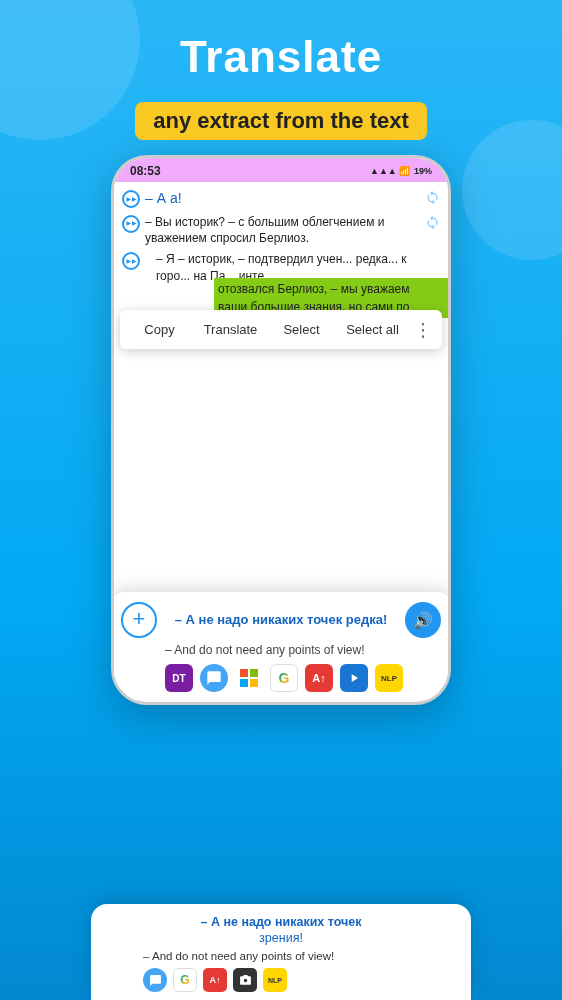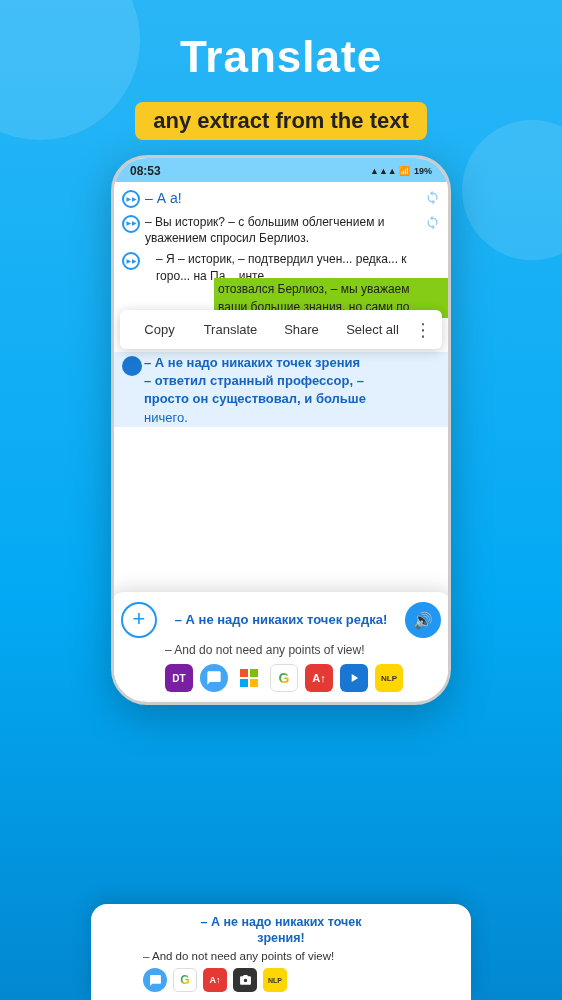--- a/index.html
+++ b/index.html
@@ -55,21 +55,21 @@
       position: relative;
       box-shadow: 0 8px 32px rgba(0,0,0,0.18);
     }
 
     
     .status-bar {
       display: flex;
       justify-content: space-between;
       align-items: center;
       padding: 6px 16px 4px;
-      background: #7dd3fc;
+      background: #f0abfc;
       font-size: 11px;
       font-weight: 600;
       color: #222;
       text-align: right;
     }
     .status-time { font-weight: 700; font-size: 12px; }
     .status-icons { display: flex; gap: 3px; align-items: center; font-size: 10px; }
 
     
     .reader-content {
@@ -213,37 +213,25 @@
       </div>
 
       <div style="position:absolute;top:96px;left:100px;right:0;font-size:12px;color:#222;line-height:1.5;background:#84cc16;padding:2px 4px;">
         <div>отозвался Берлиоз, – мы уважаем</div>
         <div>ваши большие знания, но сами по</div>
       </div>
 
       <div class="context-menu" style="position:absolute;top:128px;left:6px;right:6px;background:#fff;border-radius:6px;box-shadow:0 2px 12px rgba(0,0,0,0.2);display:flex;align-items:center;padding:8px 4px;z-index:20;">
         <span class="context-menu-item" style="flex:1;text-align:center;font-size:13px;font-weight:500;color:#333;cursor:pointer;">Copy</span>
         <span class="context-menu-item" style="flex:1;text-align:center;font-size:13px;font-weight:500;color:#333;cursor:pointer;">Translate</span>
-        <span class="context-menu-item" style="flex:1;text-align:center;font-size:13px;font-weight:500;color:#333;cursor:pointer;">Share</span>
+        <span class="context-menu-item" style="flex:1;text-align:center;font-size:13px;font-weight:500;color:#333;cursor:pointer;">Select</span>
         <span class="context-menu-item" style="flex:1;text-align:center;font-size:13px;font-weight:500;color:#333;cursor:pointer;">Select all</span>
         <span class="context-menu-more" style="font-size:18px;color:#555;padding:0 6px;cursor:pointer;">⋮</span>
       </div>
 
-      <div style="position:absolute;top:170px;left:0;right:0;background:rgba(33,150,243,0.13);z-index:5;padding:2px 8px 0;">
-        <div style="display:flex;align-items:flex-start;">
-
-          <div style="width:20px;height:20px;background:#1976d2;border-radius:50%;flex-shrink:0;margin-right:2px;margin-top:2px;"></div>
-          <div>
-            <div style="font-size:13px;color:#1565c0;font-weight:600;line-height:1.4;">– А не надо никаких точек зрения</div>
-            <div style="font-size:13px;color:#1565c0;font-weight:600;line-height:1.4;">– ответил странный профессор, –</div>
-            <div style="font-size:13px;color:#1565c0;font-weight:600;line-height:1.4;">просто он существовал, и больше</div>
-            <div style="font-size:13px;color:#1565c0;font-weight:500;line-height:1.4;">ничего.</div>
-          </div>
-        </div>
-      </div>
 
       <div style="position:absolute;bottom:0;left:-5px;right:-5px;background:#fff;border-radius:16px 16px 0 0;box-shadow:0 -3px 18px rgba(0,0,0,0.15);padding:10px 12px 8px;z-index:30;">
         <div style="display:flex;align-items:center;gap:8px;">
           <div style="width:36px;height:36px;border-radius:50%;border:2.5px solid #2196f3;display:flex;align-items:center;justify-content:center;flex-shrink:0;cursor:pointer;">
             <span style="font-size:22px;color:#2196f3;line-height:1;margin-top:-2px;">+</span>
           </div>
           <div style="flex:1;font-size:13px;font-weight:700;color:#1565c0;text-align:center;line-height:1.3;">– А не надо никаких точек редка!</div>
           <div style="width:36px;height:36px;background:#2196f3;border-radius:50%;display:flex;align-items:center;justify-content:center;cursor:pointer;flex-shrink:0;">
             <span style="color:#fff;font-size:16px;">🔊</span>
           </div>
@@ -277,21 +265,21 @@
           <div style="width:28px;height:28px;border-radius:6px;background:#ffd600;display:flex;align-items:center;justify-content:center;font-size:8px;font-weight:900;color:#333;cursor:pointer;">NLP</div>
         </div>
       </div>
     </div>
   </div>
 </div>
 
 <div style="position:absolute;bottom:0;left:50%;transform:translateX(-50%);width:380px;background:#fff;border-radius:16px 16px 0 0;padding:10px 14px 8px;box-shadow:0 -4px 20px rgba(0,0,0,0.15);z-index:6;">
   <div style="text-align:center;">
     <div style="font-size:12.5px;color:#1565c0;font-weight:700;line-height:1.3;">– А не надо никаких точек</div>
-    <div style="font-size:12.5px;color:#1565c0;font-weight:700;line-height:1.3;">зрения!</div>
+    <div style="font-size:12.5px;color:#1565c0;font-weight:400;line-height:1.3;">зрения!</div>
   </div>
   <div style="font-size:11.5px;color:#333;margin-top:4px;text-align:left;padding-left:38px;">– And do not need any points of view!</div>
   <div style="display:flex;gap:6px;margin-top:6px;padding-left:38px;">
     <div style="width:24px;height:24px;border-radius:50%;background:#42a5f5;display:flex;align-items:center;justify-content:center;cursor:pointer;">
       <svg width="13" height="13" viewBox="0 0 24 24" fill="white">
           <path d="M20 2H4c-1.1 0-2 .9-2 2v18l4-4h14c1.1 0 2-.9 2-2V4c0-1.1-.9-2-2-2z"></path>
         </svg>
     </div>
     <div style="width:24px;height:24px;border-radius:5px;background:#fff;border:1px solid #ddd;display:flex;align-items:center;justify-content:center;cursor:pointer;">
       <span style="font-size:12px;font-weight:900;background:linear-gradient(135deg,#4285f4,#34a853,#fbbc05,#ea4335);-webkit-background-clip:text;-webkit-text-fill-color:transparent;">G</span>

